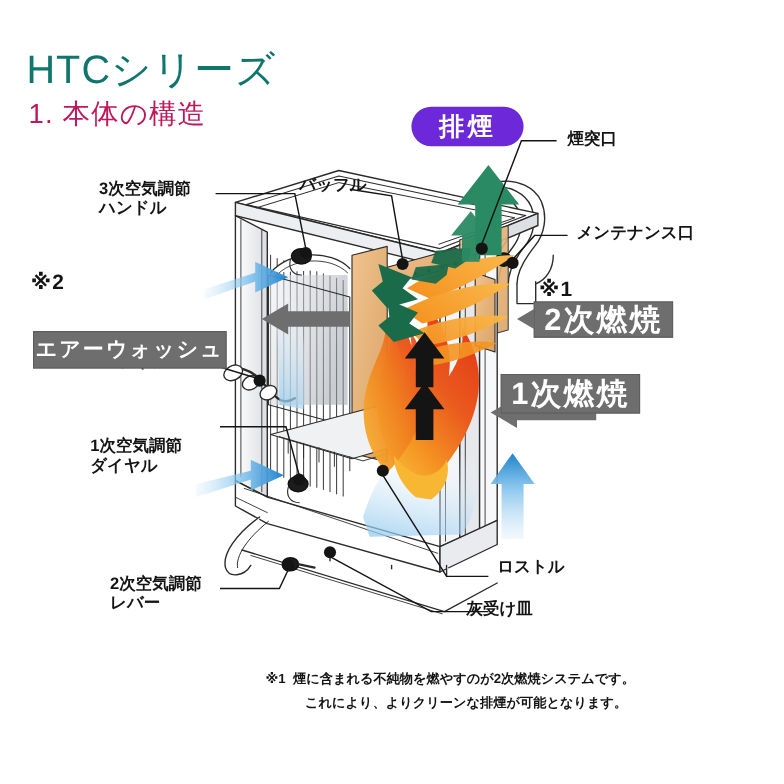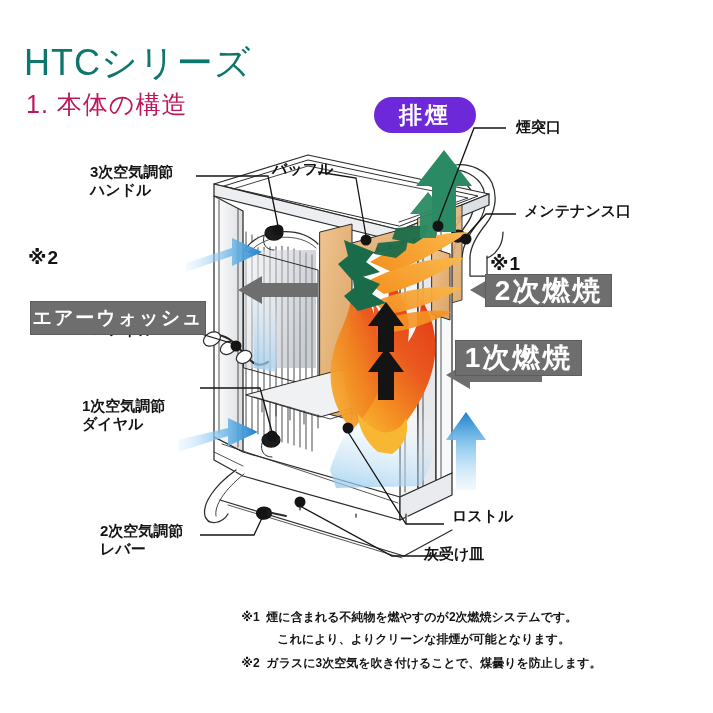--- a/index.html
+++ b/index.html
@@ -293,17 +293,14 @@
   <div class="gbox" style="left:485px; top:274px; width:127px; height:33px;">2次燃焼</div>
 
   <div class="gbox" style="left:455px; top:340px; width:127px; height:36px;">1次燃焼</div>
 
   <div class="fn" style="left:228px; top:590px;">
     <span>※1</span><span>&nbsp;&nbsp;</span><span>煙に含まれる不純物を燃やすのが2次燃焼システムです。</span>
   </div>
   <div class="fn" style="left:264px; top:612px;">
     <span>これにより、よりクリーンな排煙が可能となります。</span>
   </div>
-  <div class="fn" style="left:228px; top:636px;">
-    <span>※2</span><span>&nbsp;&nbsp;</span><span>ガラスに3次空気を吹き付けることで、煤曇りを防止します。</span>
-  </div>
 
 </div>
 
 </body></html>

